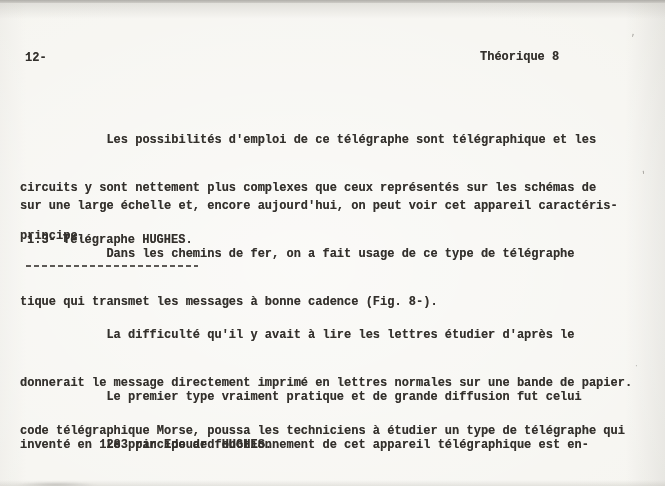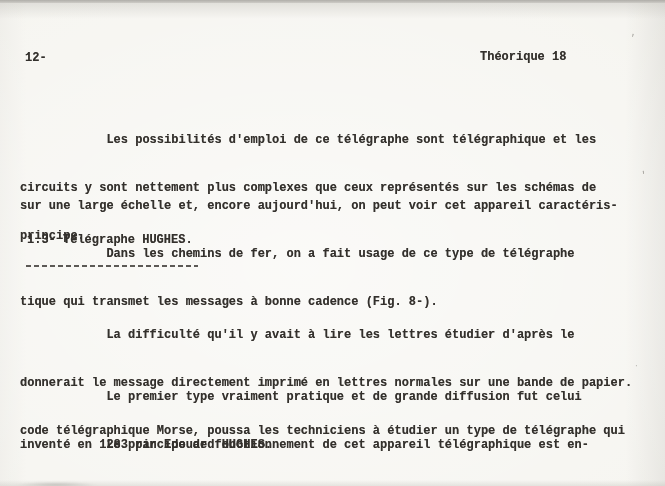--- a/index.html
+++ b/index.html
@@ -70,21 +70,21 @@
 </style>
 </head>
 <body>
 
 <div class="page">
 
   <div class="scan-top-edge"></div>
   <div class="scan-top-wash"></div>
 
   <span class="tw header-pageno">12-</span>
-  <span class="tw header-section">Théorique 18</span>
+  <span class="tw header-section">Théorique 8</span>
 
   <div class="tw para para-1">
     <div>            Les possibilités d'emploi de ce télégraphe sont télégraphique et les</div>
     <div>circuits y sont nettement plus complexes que ceux représentés sur les schémas de</div>
     <div>principe.</div>
   </div>
 
   <div class="tw para para-2">
     <div>sur une large échelle et, encore aujourd'hui, on peut voir cet appareil caractéris-</div>
     <div>            Dans les chemins de fer, on a fait usage de ce type de télégraphe</div>

